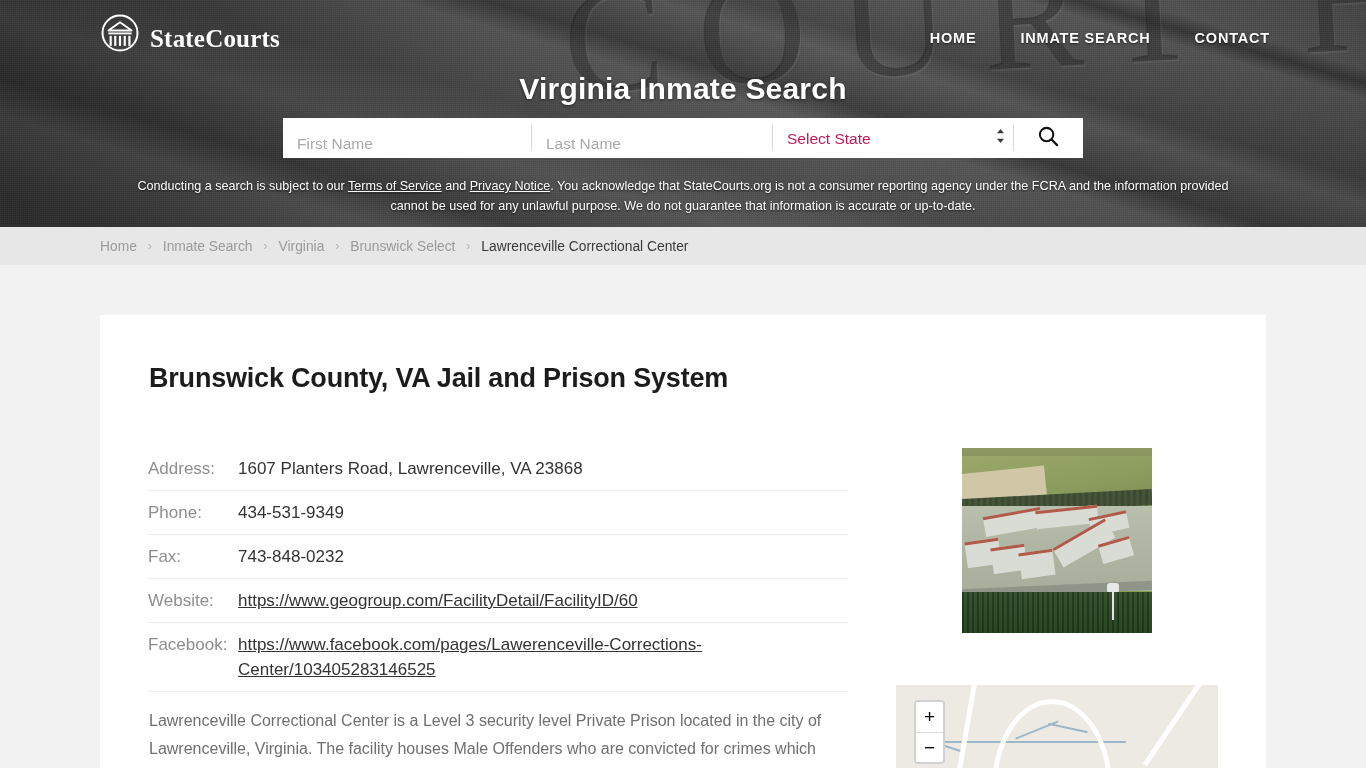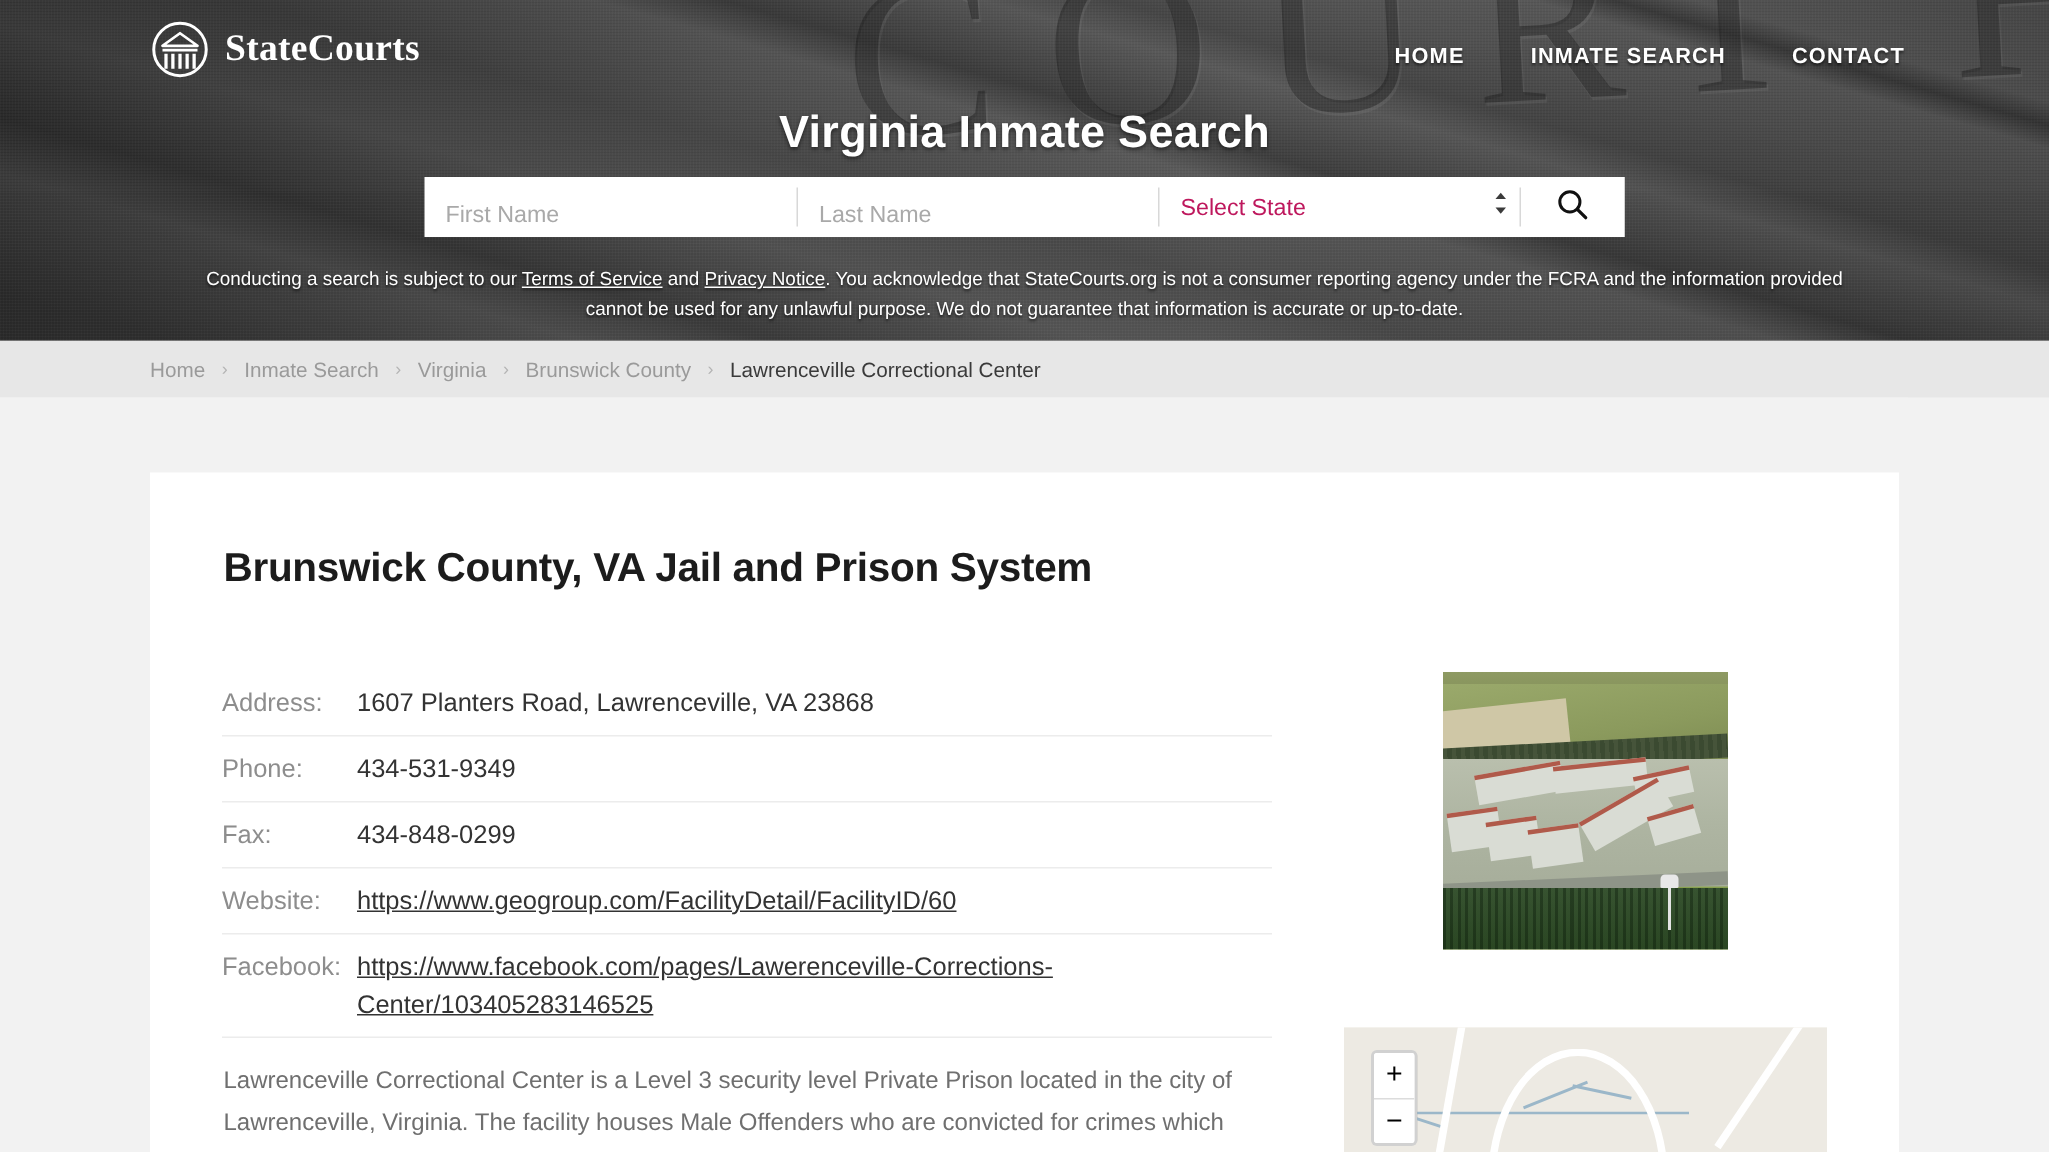--- a/index.html
+++ b/index.html
@@ -58,21 +58,21 @@
     padding-left: 560px;
     text-shadow: 1px 2px 0 rgba(255,255,255,0.10);
     user-select: none;
   }
   .header-dim { position: absolute; inset: 0; background: rgba(30,30,30,0.30); }
 
   .header-inner { position: relative; z-index: 5; }
 
   .brand {
     position: absolute; left: 100px; top: 13px;
-    display: flex; align-items: center; gap: 10px;
+    display: flex; align-items: flex-end; gap: 10px;
     text-decoration: none;
   }
   .brand-mark { width: 40px; height: 40px; display: block; }
   .brand-name {
     font-family: "Liberation Serif", serif;
     font-size: 25px; font-weight: 700; color: #fff;
     letter-spacing: .2px;
   }
 
   .main-nav {
@@ -332,21 +332,21 @@
   </div>
 </div>
 
 <nav class="breadcrumb-bar" id="breadcrumb">
     <a class="crumb" href="#">Home</a>
     <span class="crumb-sep">›</span>
     <a class="crumb" href="#">Inmate Search</a>
     <span class="crumb-sep">›</span>
     <a class="crumb" href="#">Virginia</a>
     <span class="crumb-sep">›</span>
-    <a class="crumb" href="#">Brunswick County</a>
+    <a class="crumb" href="#">Brunswick Select</a>
     <span class="crumb-sep">›</span>
     <span class="crumb current">Lawrenceville Correctional Center</span>
   </nav>
 
 <div class="page-body">
   <div class="content-card">
 
     <h2 class="card-title">Brunswick County, VA Jail and Prison System</h2>
 
     <table class="info-table">
@@ -354,21 +354,21 @@
           <tr>
             <td class="info-label">Address:</td>
             <td class="info-value">1607 Planters Road, Lawrenceville, VA 23868</td>
           </tr>
           <tr>
             <td class="info-label">Phone:</td>
             <td class="info-value">434-531-9349</td>
           </tr>
           <tr>
             <td class="info-label">Fax:</td>
-            <td class="info-value">434-848-0299</td>
+            <td class="info-value">743-848-0232</td>
           </tr>
           <tr>
             <td class="info-label">Website:</td>
             <td class="info-value"><a href="#">https://www.geogroup.com/FacilityDetail/FacilityID/60</a></td>
           </tr>
           <tr>
             <td class="info-label">Facebook:</td>
             <td class="info-value"><a href="#">https://www.facebook.com/pages/Lawerenceville-Corrections-Center/103405283146525</a></td>
           </tr>
         </tbody>

